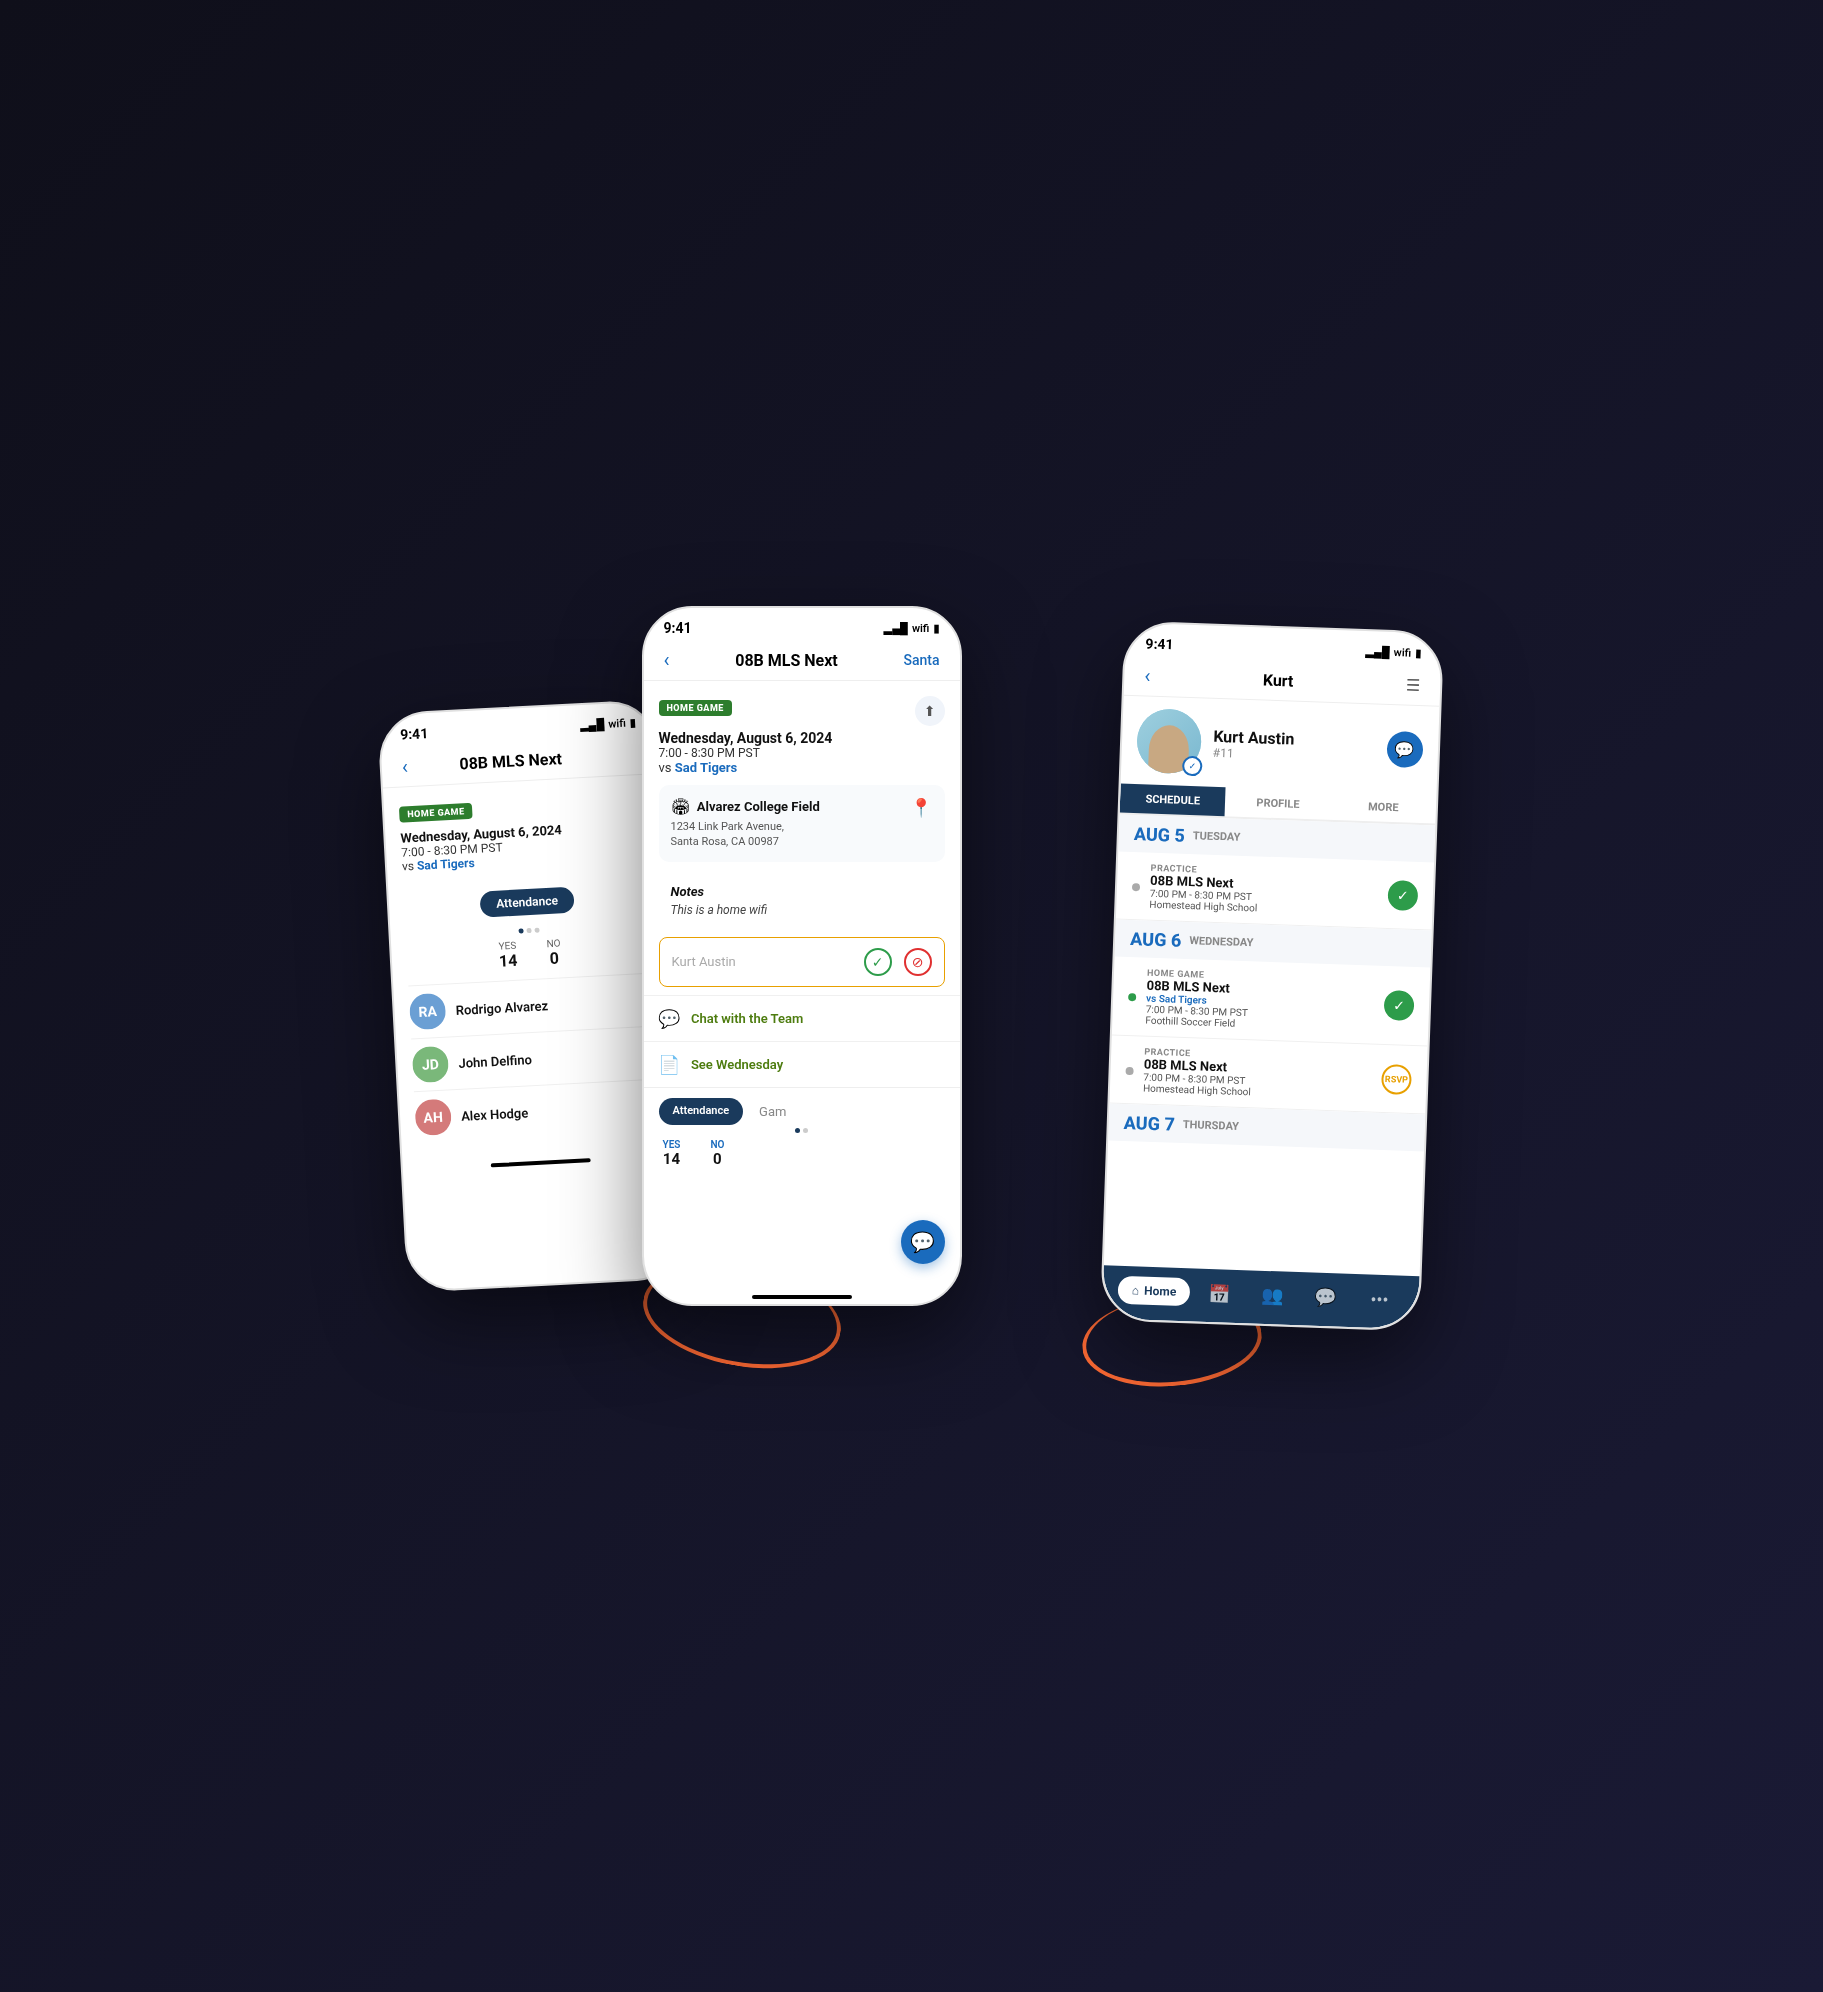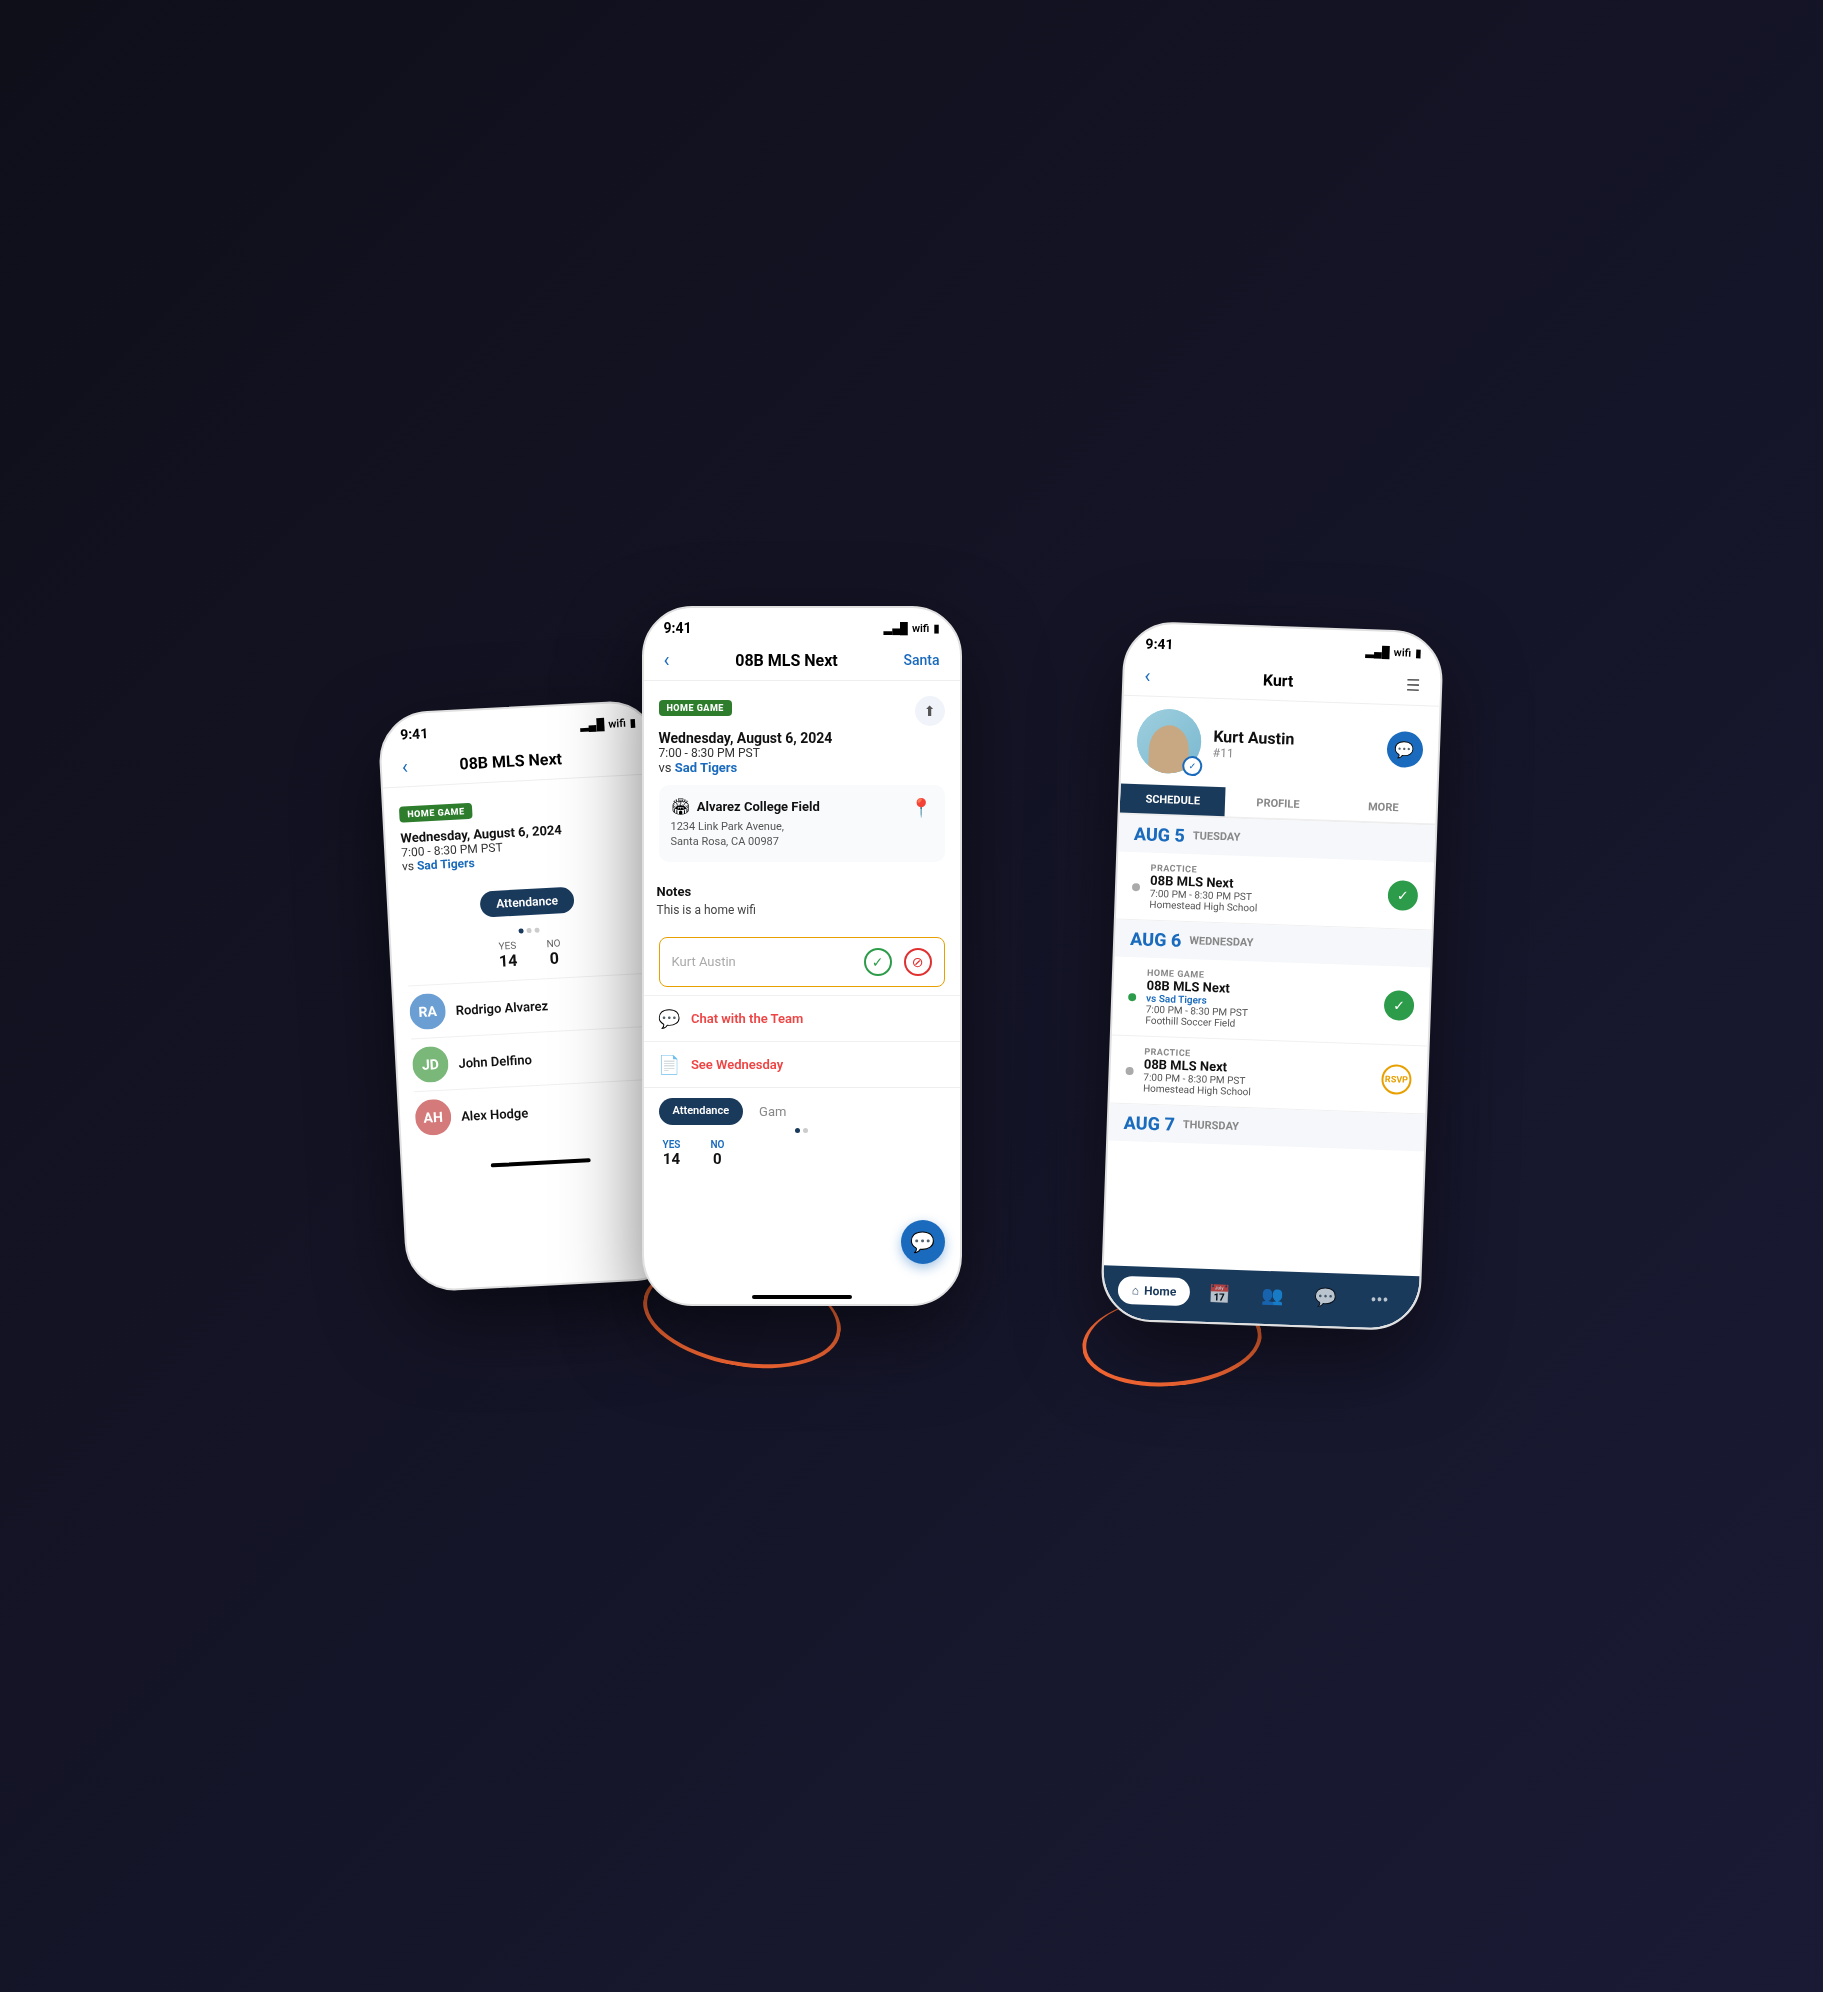--- a/index.html
+++ b/index.html
@@ -205,21 +205,21 @@
 
     .location-card {
       margin: 0 15px 10px;
       padding: 12px;
       background: #f8fafc;
       border-radius: 10px;
     }
     .location-name { font-size: 13px; font-weight: 700; color: #111; }
     .location-addr { font-size: 11px; color: #555; margin-top: 3px; line-height: 1.4; }
 
-    .notes-section { padding: 12px 13px; }
+    .notes-section { padding: 12px 27px; font-style: italic; }
     .section-label { font-size: 13px; font-weight: 700; color: #111; margin-bottom: 4px; }
     .section-text { font-size: 12px; color: #444; }
 
     .rsvp-bar {
       margin: 8px 15px;
       border: 1.5px solid #e8a000;
       border-radius: 8px;
       padding: 10px 12px;
       display: flex;
       align-items: center;
@@ -231,21 +231,21 @@
     .x-circle { width: 28px; height: 28px; border-radius: 50%; border: 2px solid #e03030; display: flex; align-items: center; justify-content: center; color: #e03030; font-size: 14px; }
 
     .action-row {
       display: flex;
       align-items: center;
       gap: 10px;
       padding: 12px 15px;
       border-top: 1px solid #f0f0f0;
     }
     .action-icon { font-size: 18px; color: #1a3a5c; }
-    .action-text { font-size: 13px; font-weight: 600; color: #ef4444; }
+    .action-text { font-size: 13px; font-weight: 600; color: #4d7c0f; }
 
     .bottom-attendance {
       padding: 10px 15px 6px;
       background: #fff;
       border-top: 1px solid #eee;
     }
     .ba-tabs { display: flex; gap: 0; }
     .ba-tab {
       background: #1a3a5c;
       color: white;

